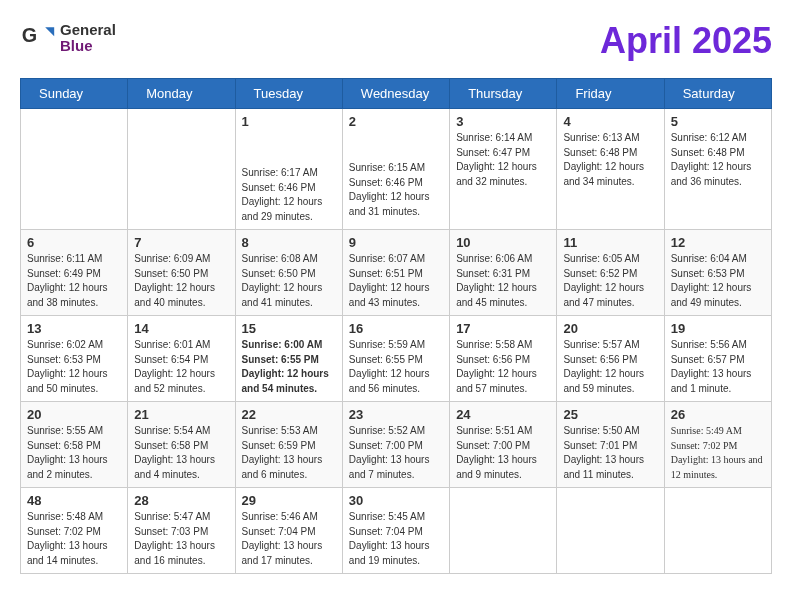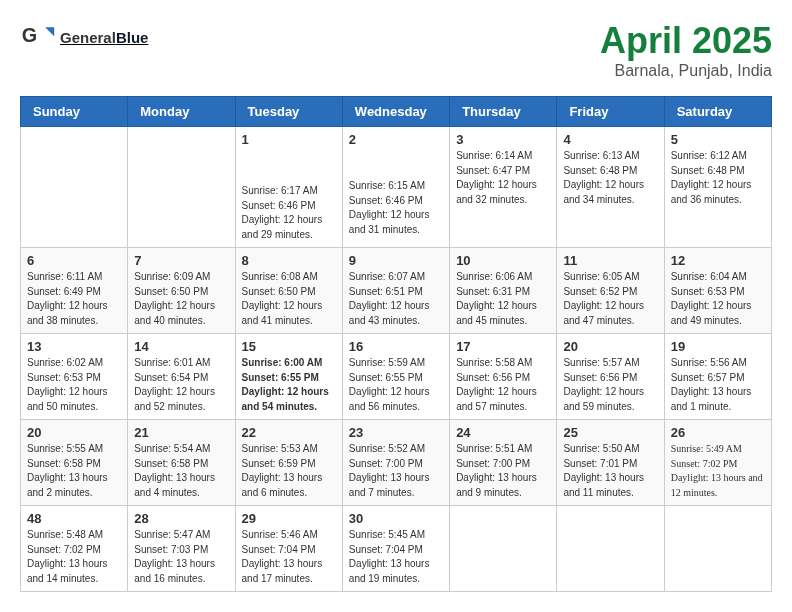--- a/index.html
+++ b/index.html
@@ -16,61 +16,60 @@
       align-items: flex-start;
       margin-bottom: 16px;
     }
     .logo {
       display: flex;
       align-items: center;
       gap: 4px;
     }
     .logo-text {
       display: flex;
-      flex-direction: row;
+      flex-direction: column;
       line-height: 1.1;
-      text-decoration: underline;
     }
     .logo-general {
       font-size: 15px;
       font-weight: bold;
       color: #333;
     }
     .logo-blue {
       font-size: 15px;
       font-weight: bold;
-      color: #0f172a;
+      color: #701a75;
     }
     .logo-icon {
       width: 36px;
       height: 36px;
     }
     .title-section {
       text-align: right;
     }
     .month-title {
       font-size: 36px;
       font-weight: bold;
-      color: #15803d;
+      color: #6d28d9;
     }
     .subtitle {
       font-size: 16px;
       color: #555;
     }
     .calendar {
       width: 100%;
       border-collapse: collapse;
       border: 1px solid #ccc;
     }
     .calendar th {
       background-color: #2a6ebb;
       color: #fff;
       font-size: 13px;
-      font-weight: bold;
-      padding: 7px 12px;
+      font-weight: normal;
+      padding: 7px 18px;
       text-align: left;
       border: 1px solid #1e5ca0;
     }
     .calendar td {
       vertical-align: top;
       padding: 5px 6px;
       border: 1px solid #ccc;
       width: calc(100% / 7);
       min-height: 80px;
       font-size: 10.5px;
@@ -104,21 +103,20 @@
       <text x="2" y="24" font-size="22" font-weight="bold" fill="#333">G</text>
       <polygon points="28,8 38,8 38,18" fill="#2a6ebb"></polygon>
     </svg>
     <div class="logo-text">
       <span class="logo-general">General</span>
       <span class="logo-blue">Blue</span>
     </div>
   </div>
   <div class="title-section">
     <div class="month-title">April 2025</div>
-    <div class="subtitle">Barnala, Punjab, India</div>
   </div>
 </div>
 
 <table class="calendar">
   <thead>
     <tr>
     <th>Sunday</th>
         <th>Monday</th>
         <th>Tuesday</th>
         <th>Wednesday</th>

